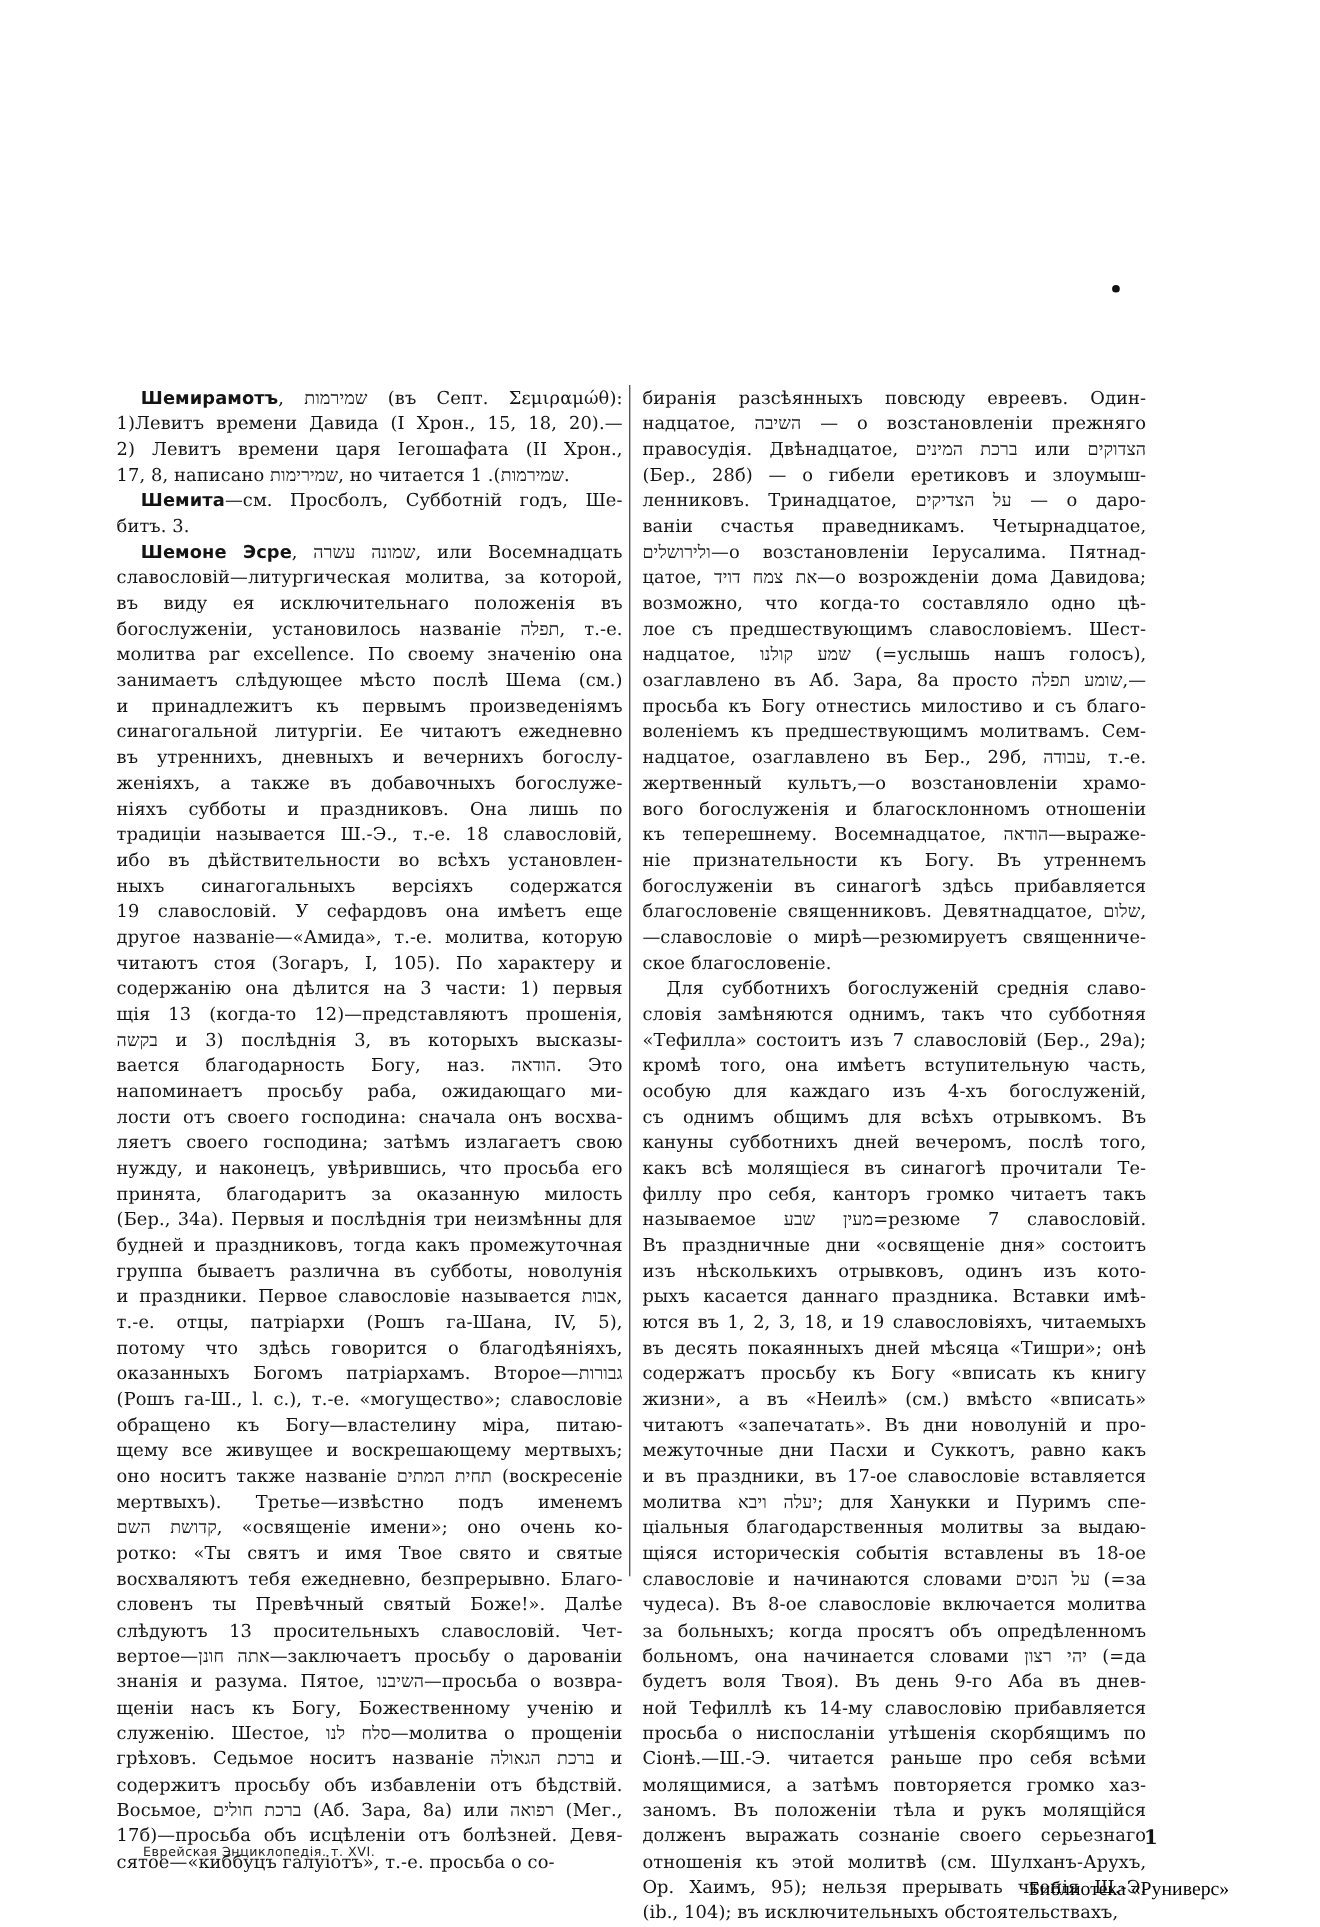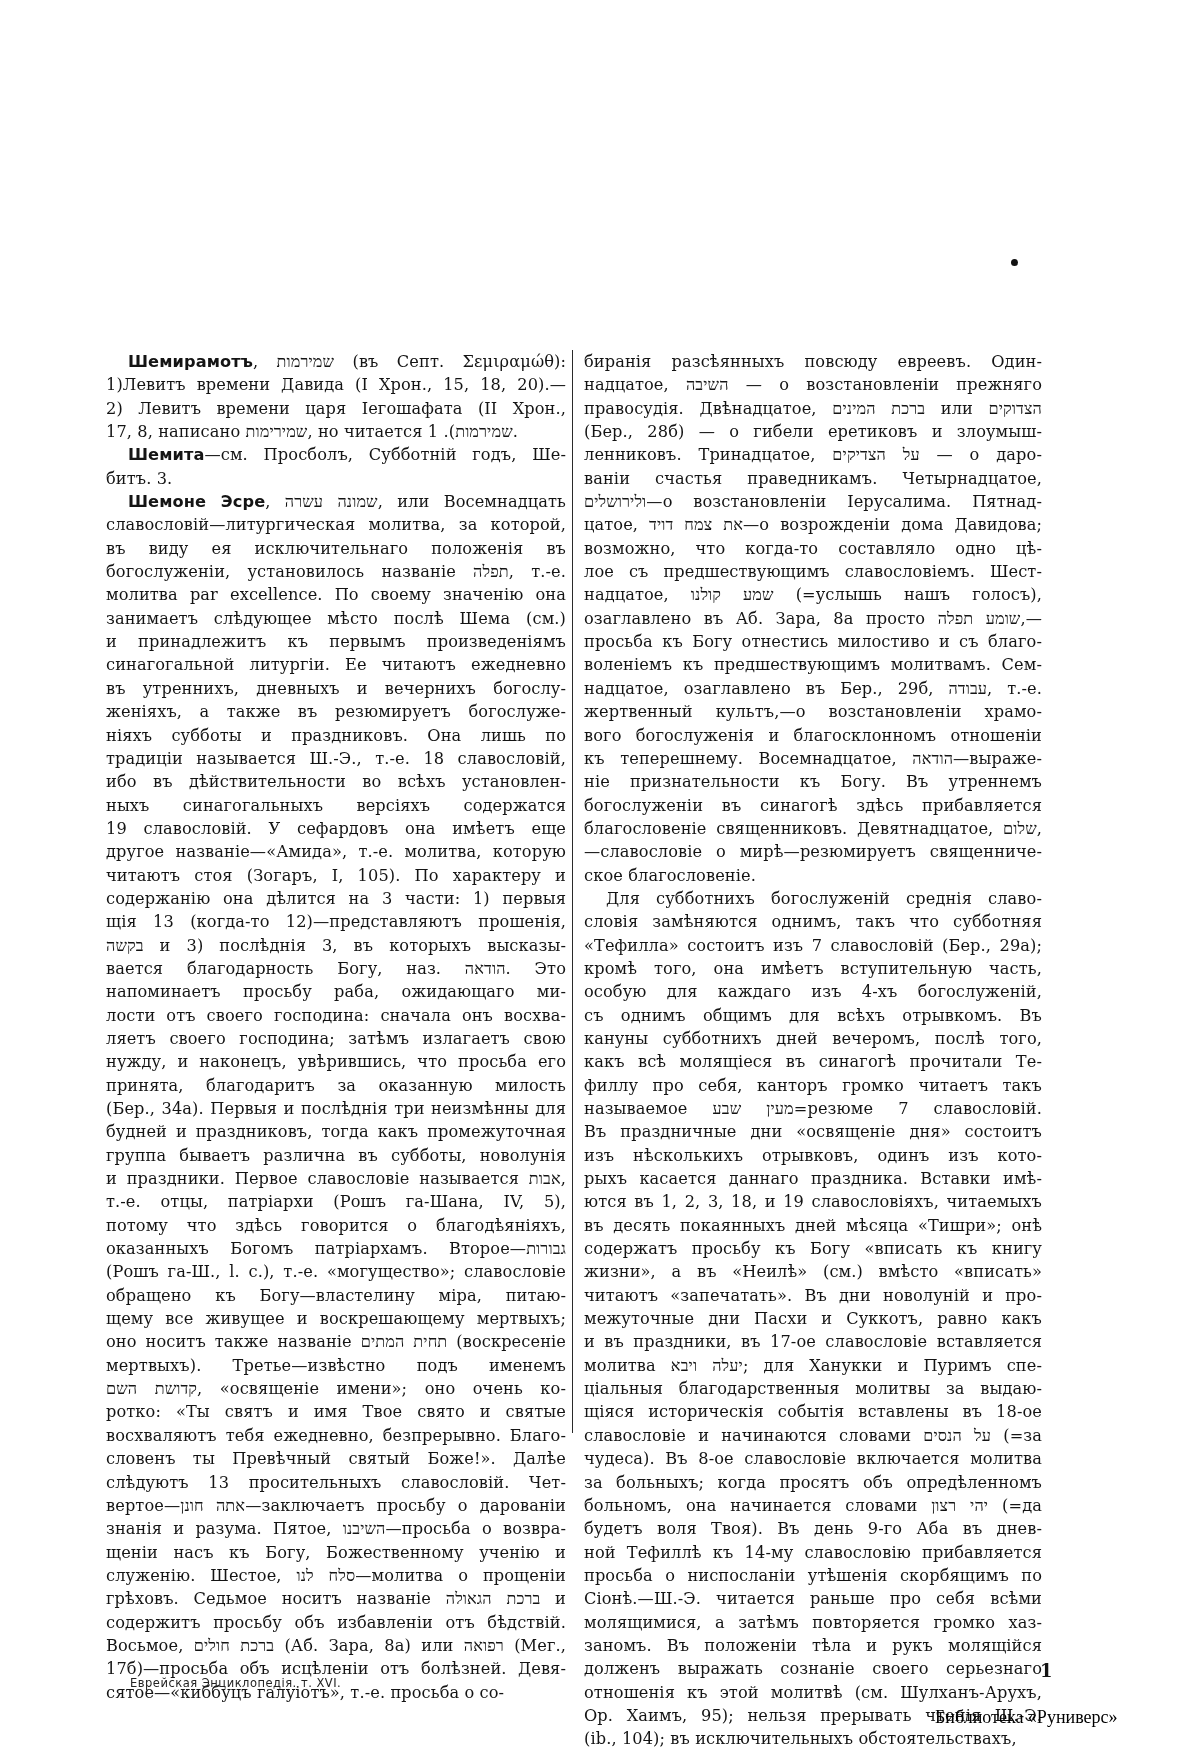--- a/index.html
+++ b/index.html
@@ -35,21 +35,21 @@
     <span class="line last">битъ.                                                                    3.</span>
     <span class="line indent"><b style="font-family: &quot;DejaVu Sans&quot;, sans-serif;">Шемоне Эсре</b>, שמונה עשרה, или Восемнадцать</span>
     <span class="line">славословій—литургическая молитва, за которой,</span>
     <span class="line">въ виду ея исключительнаго положенія въ</span>
     <span class="line">богослуженіи, установилось названіе תפלה, т.-е.</span>
     <span class="line">молитва par excellence. По своему значенію она</span>
     <span class="line">занимаетъ слѣдующее мѣсто послѣ Шема (см.)</span>
     <span class="line">и принадлежитъ къ первымъ произведеніямъ</span>
     <span class="line">синагогальной литургіи. Ее читаютъ ежедневно</span>
     <span class="line">въ утреннихъ, дневныхъ и вечернихъ богослу-</span>
-    <span class="line">женіяхъ, а также въ резюмируетъ богослуже-</span>
+    <span class="line">женіяхъ, а также въ добавочныхъ богослуже-</span>
     <span class="line">ніяхъ субботы и праздниковъ. Она лишь по</span>
     <span class="line">традиціи называется Ш.-Э., т.-е. 18 славословій,</span>
     <span class="line">ибо въ дѣйствительности во всѣхъ установлен-</span>
     <span class="line">ныхъ синагогальныхъ версіяхъ содержатся</span>
     <span class="line">19 славословій. У сефардовъ она имѣетъ еще</span>
     <span class="line">другое названіе—«Амида», т.-е. молитва, которую</span>
     <span class="line">читаютъ стоя (Зогаръ, I, 105). По характеру и</span>
     <span class="line">содержанію она дѣлится на 3 части: 1) первыя</span>
     <span class="line">щія 13 (когда-то 12)—представляютъ прошенія,</span>
     <span class="line">בקשה и 3) послѣднія 3, въ которыхъ высказы-</span>

